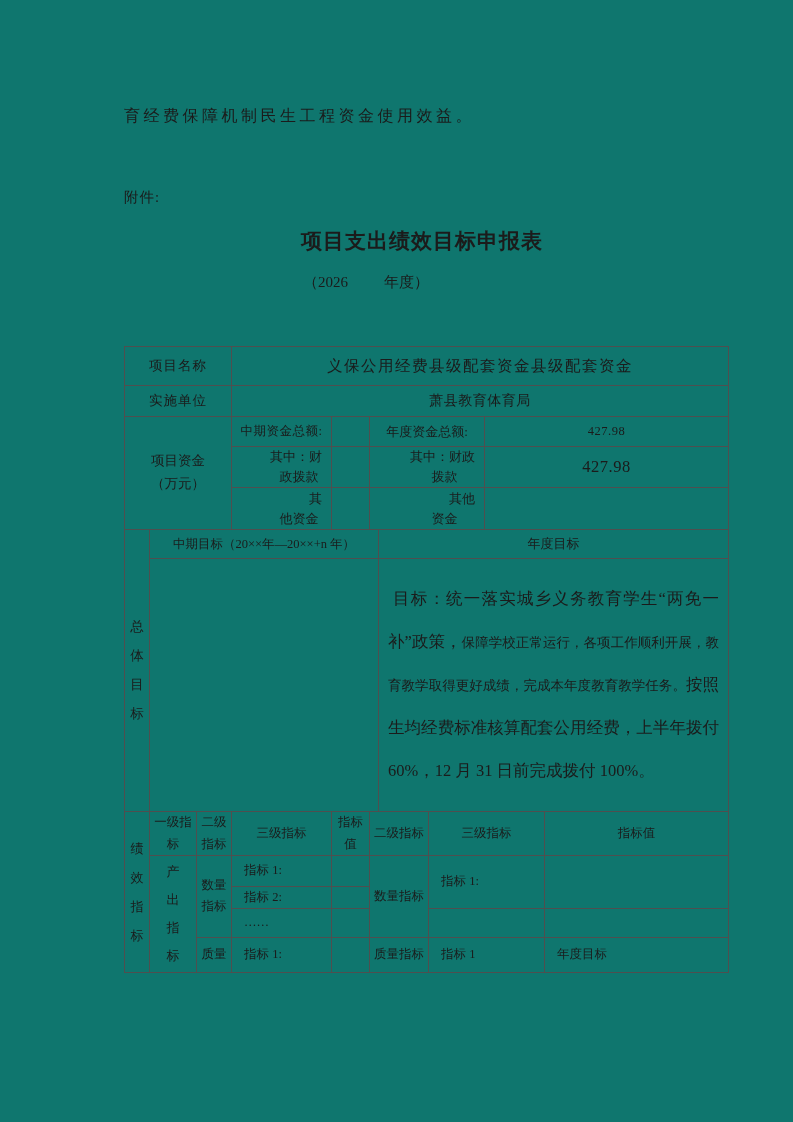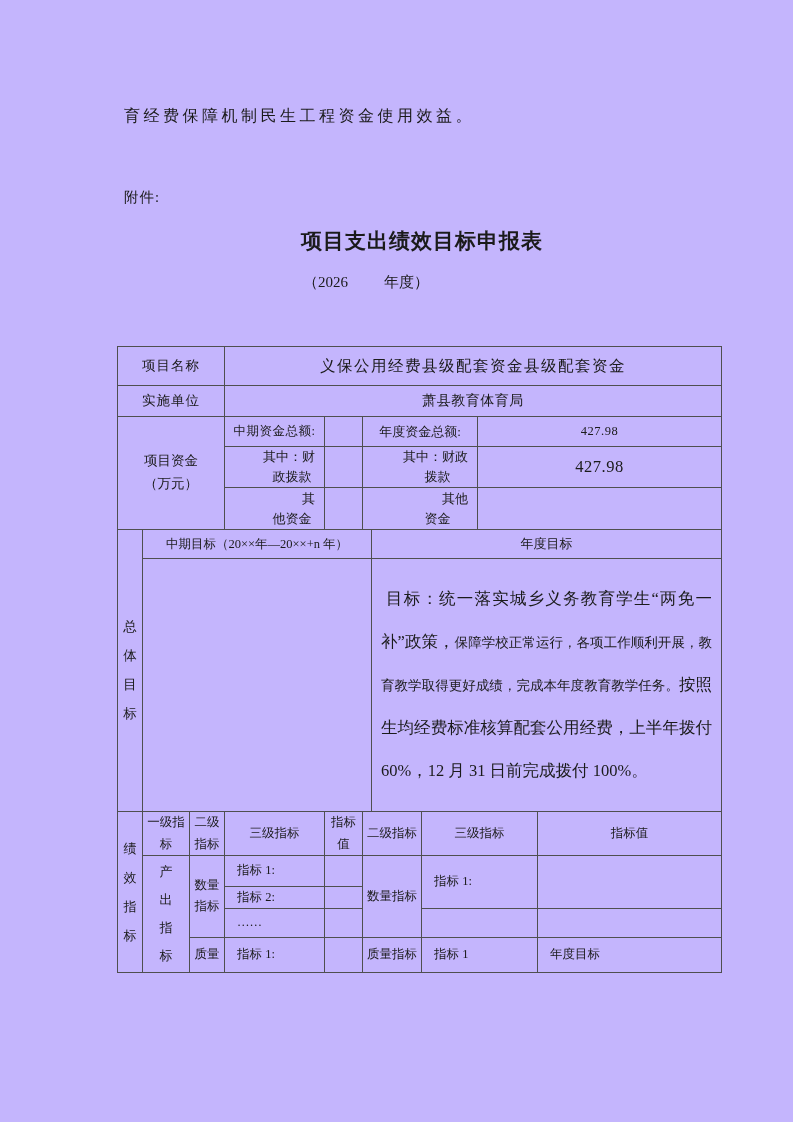--- a/index.html
+++ b/index.html
@@ -1,19 +1,19 @@
 <!DOCTYPE html>
 <html><head>
 <meta charset="utf-8">
 <style>
   html,body{margin:0;padding:0;background:#ffffff;}
   .page{
     position:relative;
     width:793px;height:1122px;
-    background:#c4b5fd;
+    background:#0f766e;
     font-family:"Liberation Serif","DejaVu Serif",serif;
     color:#1b1b1b;
     overflow:hidden;
   }
   .intro{
     position:absolute;left:124px;top:106px;
     font-size:16px;letter-spacing:3.5px;white-space:nowrap;
   }
   .attachment{
     position:absolute;left:124px;top:188px;
@@ -23,21 +23,21 @@
     position:absolute;left:301px;top:227px;
     font-size:21px;font-weight:bold;letter-spacing:1px;white-space:nowrap;
   }
   .subtitle{
     position:absolute;left:303px;top:273px;
     font-size:15px;white-space:nowrap;
   }
   .subtitle .year{}
   .subtitle .close{margin-left:36px;}
 
-  .tables{position:absolute;left:117px;top:346px;width:606px;}
+  .tables{position:absolute;left:124px;top:346px;width:606px;}
   table{
     border-collapse:collapse;table-layout:fixed;width:605px;
     font-family:"Liberation Serif","DejaVu Serif",serif;
   }
   table + table{margin-top:-1px;}
   td{
     border:1px solid #4f4f4f;
     text-align:center;vertical-align:middle;
     font-size:12.5px;color:#1b1b1b;
     padding:0;overflow:hidden;

